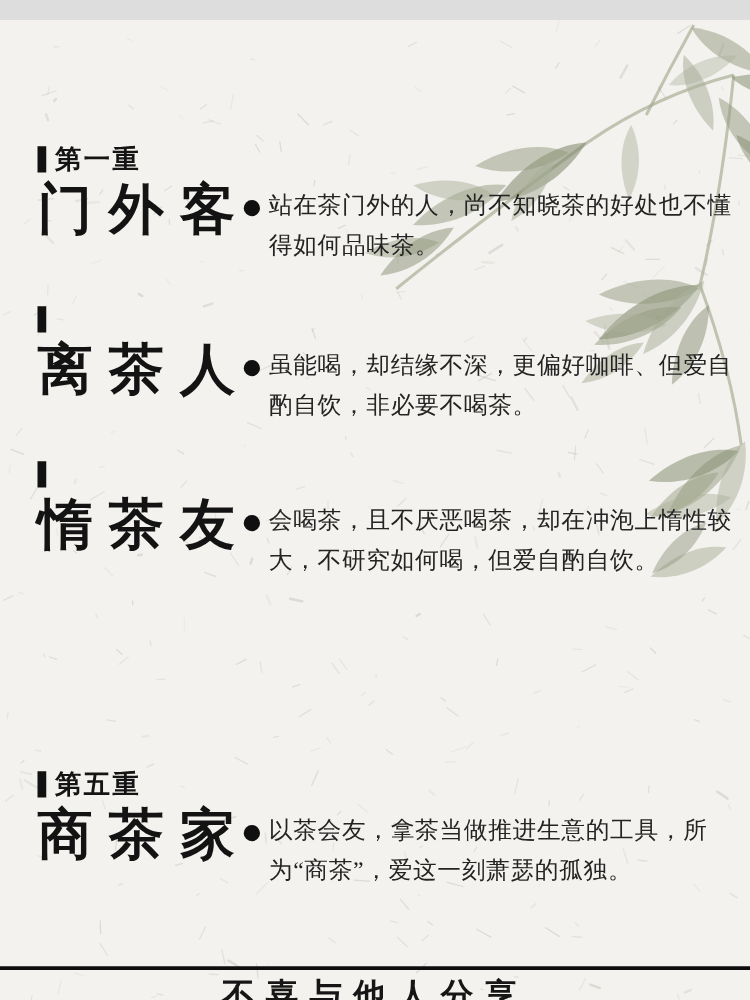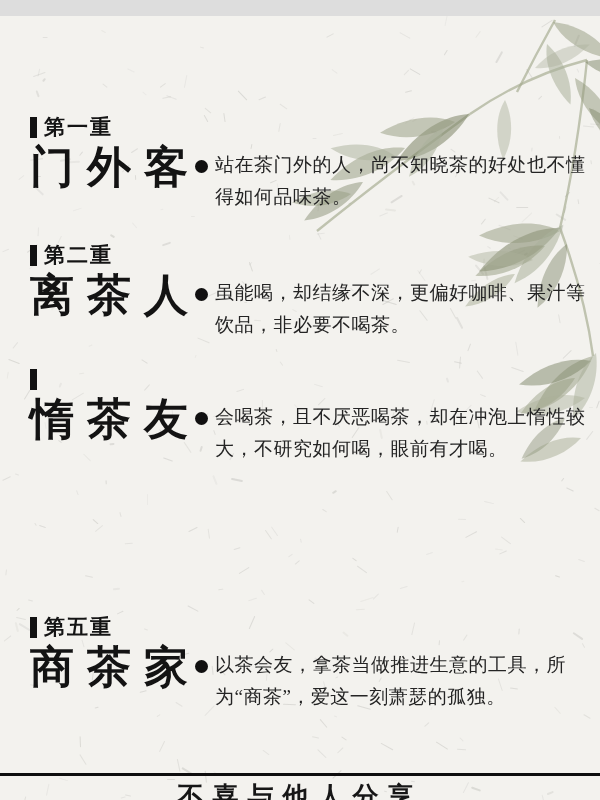--- a/index.html
+++ b/index.html
@@ -429,35 +429,34 @@
       </div>
       <div class="tier-body">
         <div class="tier-title"><span>门外客</span><span class="bullet"></span></div>
         <div class="tier-desc">站在茶门外的人，尚不知晓茶的好处也不懂得如何品味茶。</div>
       </div>
     </section>
 
     <section class="tier" style="top:226px;">
       <div class="tier-label">
         <span class="lvl-bar"></span>
-        <span class="lvl-text">第二重</span>
       </div>
       <div class="tier-body">
         <div class="tier-title"><span>离茶人</span><span class="bullet"></span></div>
-        <div class="tier-desc">虽能喝，却结缘不深，更偏好咖啡、果汁等饮品，非必要不喝茶。</div>
+        <div class="tier-desc">虽能喝，却结缘不深，更偏好咖啡、但爱自酌自饮，非必要不喝茶。</div>
       </div>
     </section>
 
     <section class="tier" style="top:350px;">
       <div class="tier-label">
         <span class="lvl-bar"></span>
       </div>
       <div class="tier-body">
         <div class="tier-title"><span>惰茶友</span><span class="bullet"></span></div>
-        <div class="tier-desc">会喝茶，且不厌恶喝茶，却在冲泡上惰性较大，不研究如何喝，眼前有才喝。</div>
+        <div class="tier-desc">会喝茶，且不厌恶喝茶，却在冲泡上惰性较大，不研究如何喝，但爱自酌自饮。</div>
       </div>
     </section>
 
 
     <section class="tier" style="top:598px;">
       <div class="tier-label">
         <span class="lvl-bar"></span>
         <span class="lvl-text">第五重</span>
       </div>
       <div class="tier-body">

